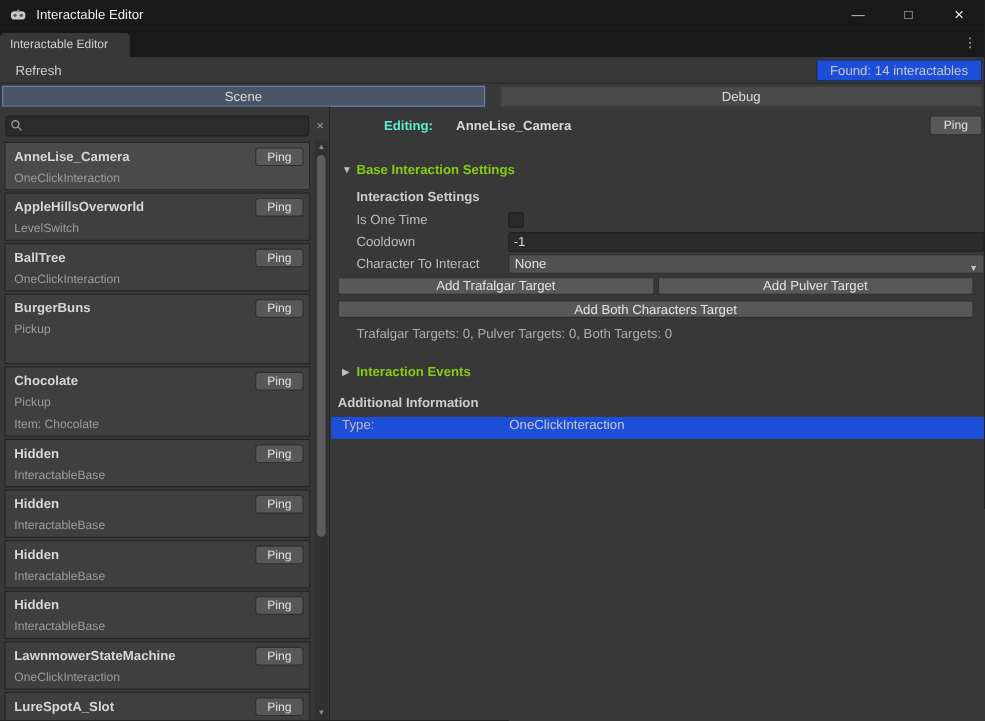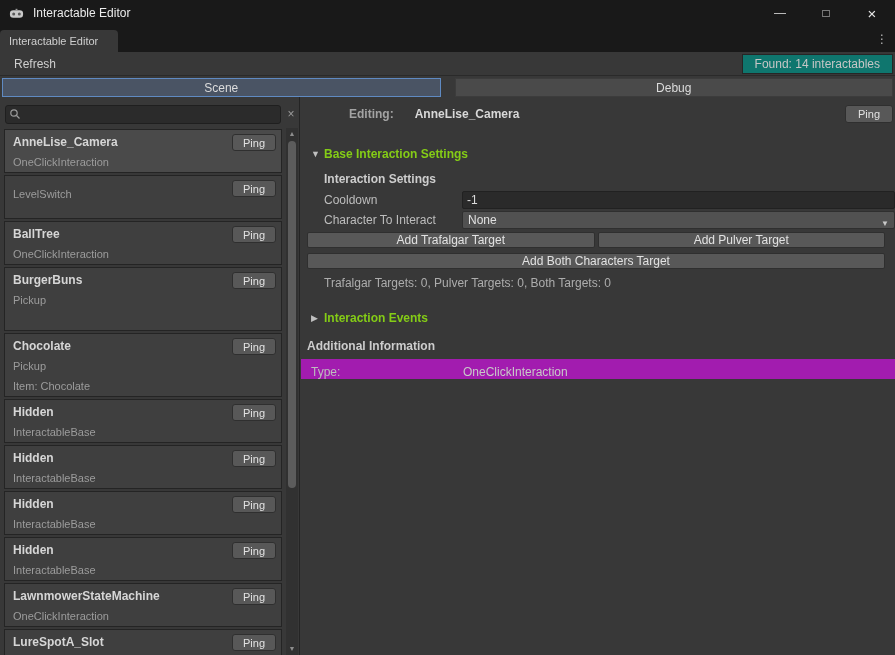--- a/index.html
+++ b/index.html
@@ -18,21 +18,21 @@
   
   .tabbar{position:absolute;left:0;top:26px;right:0;height:26px;background:#191919;}
   .editor-tab{position:absolute;left:0;bottom:0;height:22px;min-width:118px;background:#383838;
     border-radius:4px 4px 0 0;display:flex;align-items:center;padding:0 12px 0 9px;font-size:11px;color:#cfcfcf;}
   .kebab{position:absolute;right:5px;top:5px;width:16px;height:16px;color:#b5b5b5;font-size:12px;text-align:center;line-height:16px;}
 
   
   .toolbar{position:absolute;left:0;top:52px;right:0;height:24px;background:#383838;border-bottom:1px solid #2a2a2a;}
   .refresh-btn{position:absolute;left:6px;top:2px;height:19px;padding:0 8px;display:flex;align-items:center;
     color:#cfcfcf;background:transparent;border:0;font:inherit;font-size:12px;}
-  .found-label{position:absolute;right:2px;top:2px;height:20px;line-height:18px;padding:0 12px;background:#0f766e;
+  .found-label{position:absolute;right:2px;top:2px;height:20px;line-height:18px;padding:0 12px;background:#1d4ed8;
     border:1px solid #262626;color:#c6c6c6;font-size:12px;}
 
   
   .main-tabs{position:absolute;left:0;top:78px;right:0;height:19px;display:flex;gap:14px;padding:0 2px;}
   .main-tab{flex:1;display:flex;align-items:center;justify-content:center;background:#4a4a4a;
     border:1px solid #3c3c3c;color:#dcdcdc;font-size:12px;}
   .main-tab.active{background:#4a5464;border:1px solid #5f8ac2;}
 
   
   .left-panel{position:absolute;left:0;top:97px;width:300px;bottom:0;background:#383838;border-right:1px solid #242424;overflow:hidden;}
@@ -54,21 +54,21 @@
 
   .scrollbar{position:absolute;right:1px;top:31px;bottom:0;width:12px;background:#313131;}
   .scroll-thumb{position:absolute;left:2px;right:2px;top:13px;height:347px;background:#5c5c5c;border-radius:4px;}
   .scroll-arrow{position:absolute;left:0;width:12px;height:11px;color:#8d8d8d;font-size:7px;text-align:center;line-height:11px;}
   .scroll-arrow.up{top:0;}
   .scroll-arrow.down{bottom:1px;}
 
   
   .inspector{position:absolute;left:301px;top:97px;right:0;bottom:0;padding:7px 0 0 6px;overflow:hidden;}
   .editing-row{position:relative;height:20px;display:flex;align-items:center;margin-bottom:22px;}
-  .editing-label{font-weight:bold;color:#a3a3a3;margin-left:4px;padding-left:38px;}
+  .editing-label{font-weight:bold;color:#5eead4;margin-left:4px;padding-left:38px;}
   .editing-value{font-weight:bold;color:#d8d8d8;margin-left:21px;}
   .insp-ping{position:absolute;right:2px;top:1px;width:48px;height:18px;background:#585858;border:1px solid #2f2f2f;
     border-radius:3px;color:#e2e2e2;font:inherit;font-size:11px;padding:0;}
 
   .foldout{display:flex;align-items:center;margin-left:4px;height:16px;}
   .foldout .tri{width:13px;font-size:9px;color:#c0c0c0;}
   .foldout .flabel{font-weight:bold;color:#84cc16;}
   .foldout.base{margin-bottom:8px;}
   .foldout.events{margin-top:18px;}
 
@@ -84,21 +84,21 @@
   .dd-caret{position:absolute;right:5px;top:4px;font-size:8px;color:#c8c8c8;}
 
   .move-header{margin-top:8px;}
   .btn-row{display:flex;gap:3px;margin:2px 10px 0 -17px;}
   .insp-btn{flex:1;height:16px;background:#585858;border:1px solid #2f2f2f;border-radius:2px;color:#e2e2e2;
     font:inherit;font-size:12px;line-height:13px;padding:0;}
   .btn-row.single{margin-top:5px;}
   .targets-summary{margin-top:7px;color:#adadad;height:16px;}
 
   .additional-header{font-weight:bold;color:#cdcdcd;margin-top:11px;height:18px;line-height:18px;}
-  .type-row{display:flex;align-items:flex-end;height:20px;margin:4px 0 0 -6px;padding-left:10px;background:#a21caf;}
+  .type-row{display:flex;align-items:flex-start;height:20px;margin:4px 0 0 -6px;padding-left:10px;background:#1d4ed8;}
   .type-label{width:152px;color:#bdbdbd;}
   .type-value{color:#c8c8c8;}
 </style>
 </head>
 <body>
 
 <div class="window">
 
   <div class="titlebar">
     <svg class="app-icon" viewBox="0 0 16 16">
@@ -143,20 +143,21 @@
     </div>
 
     <div class="list">
         <div class="list-item selected">
     <button class="ping-btn">Ping</button>
     <div class="item-title">AnneLise_Camera</div>
   <div class="item-sub">OneClickInteraction</div>
         </div>
         <div class="list-item">
     <button class="ping-btn">Ping</button>
+    <div class="item-title">AppleHillsOverworld</div>
   <div class="item-sub">LevelSwitch</div>
         </div>
         <div class="list-item">
     <button class="ping-btn">Ping</button>
     <div class="item-title">BallTree</div>
   <div class="item-sub">OneClickInteraction</div>
         </div>
         <div class="list-item three">
     <button class="ping-btn">Ping</button>
     <div class="item-title">BurgerBuns</div>
@@ -215,20 +216,24 @@
     </div>
 
     <div class="foldout base">
       <span class="tri">▼</span>
       <span class="flabel">Base Interaction Settings</span>
     </div>
 
     <div class="section">
       <div class="insp-header">Interaction Settings</div>
 
+      <div class="field-row">
+        <span class="field-label">Is One Time</span>
+        <span class="checkbox"></span>
+      </div>
 
       <div class="field-row">
         <span class="field-label">Cooldown</span>
         <input class="text-field" type="text" value="-1" style="">
       </div>
 
       <div class="field-row">
         <span class="field-label">Character To Interact</span>
         <div class="dropdown">
           <span>None</span>

